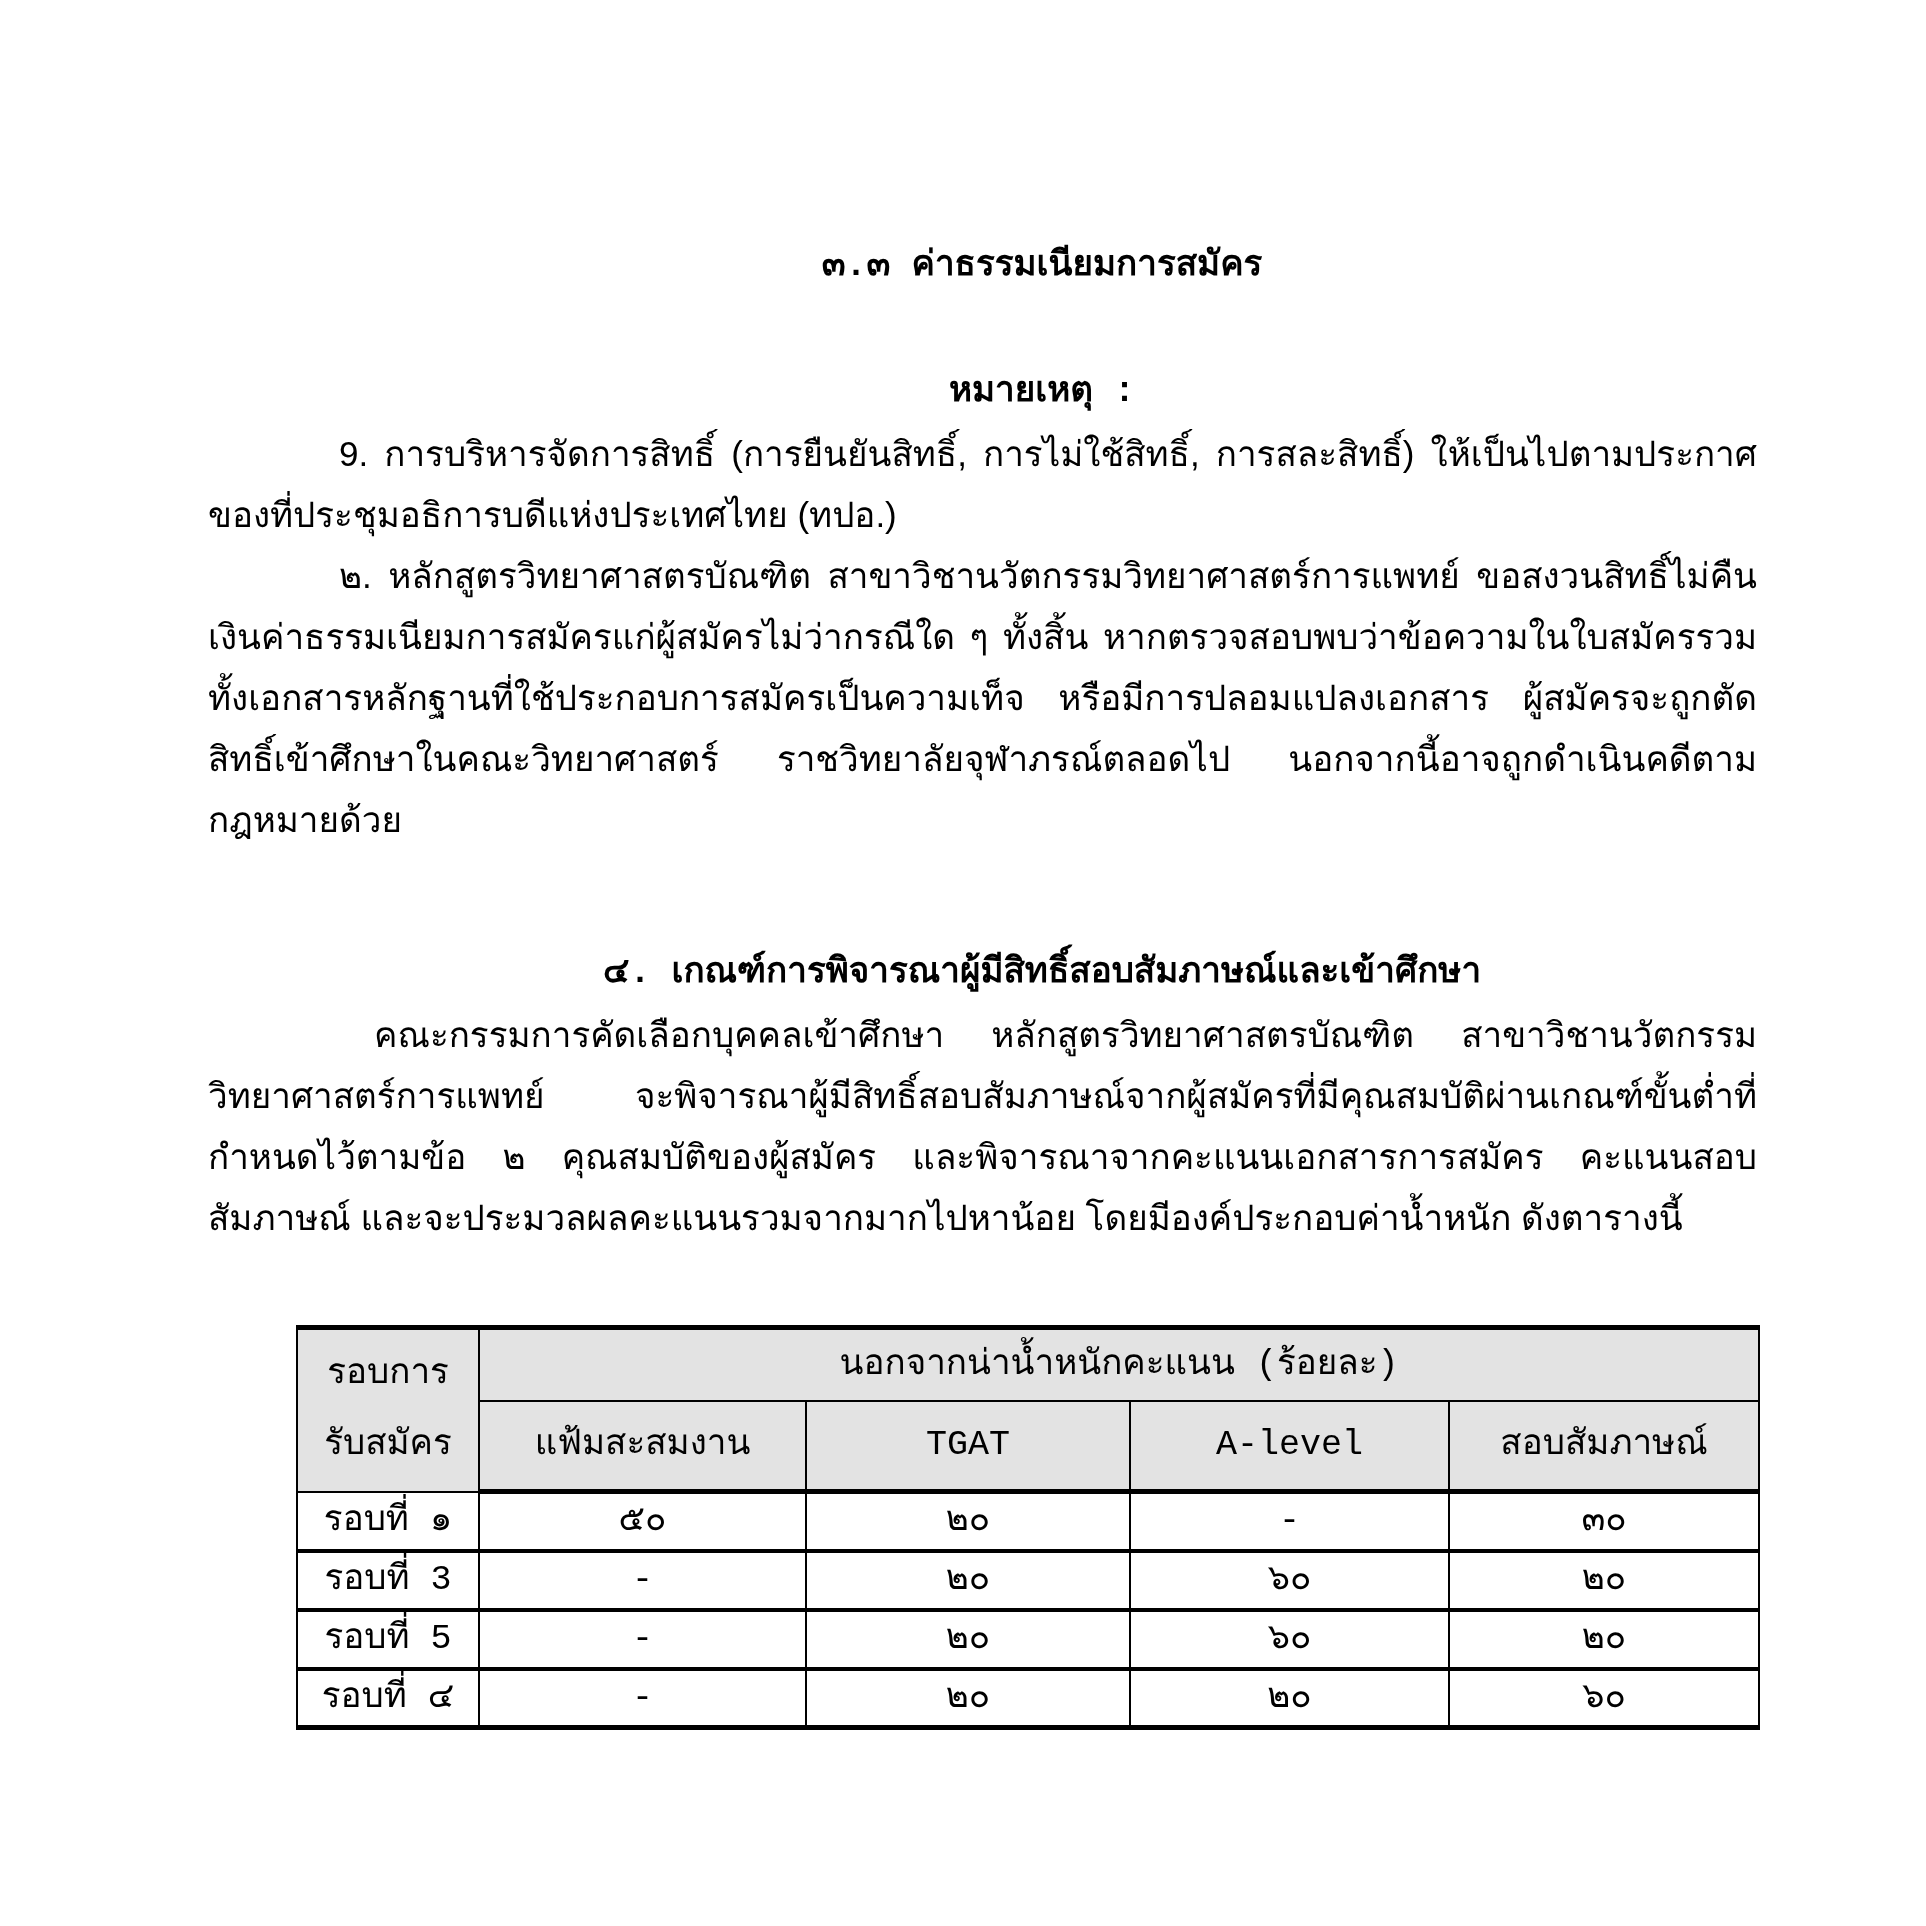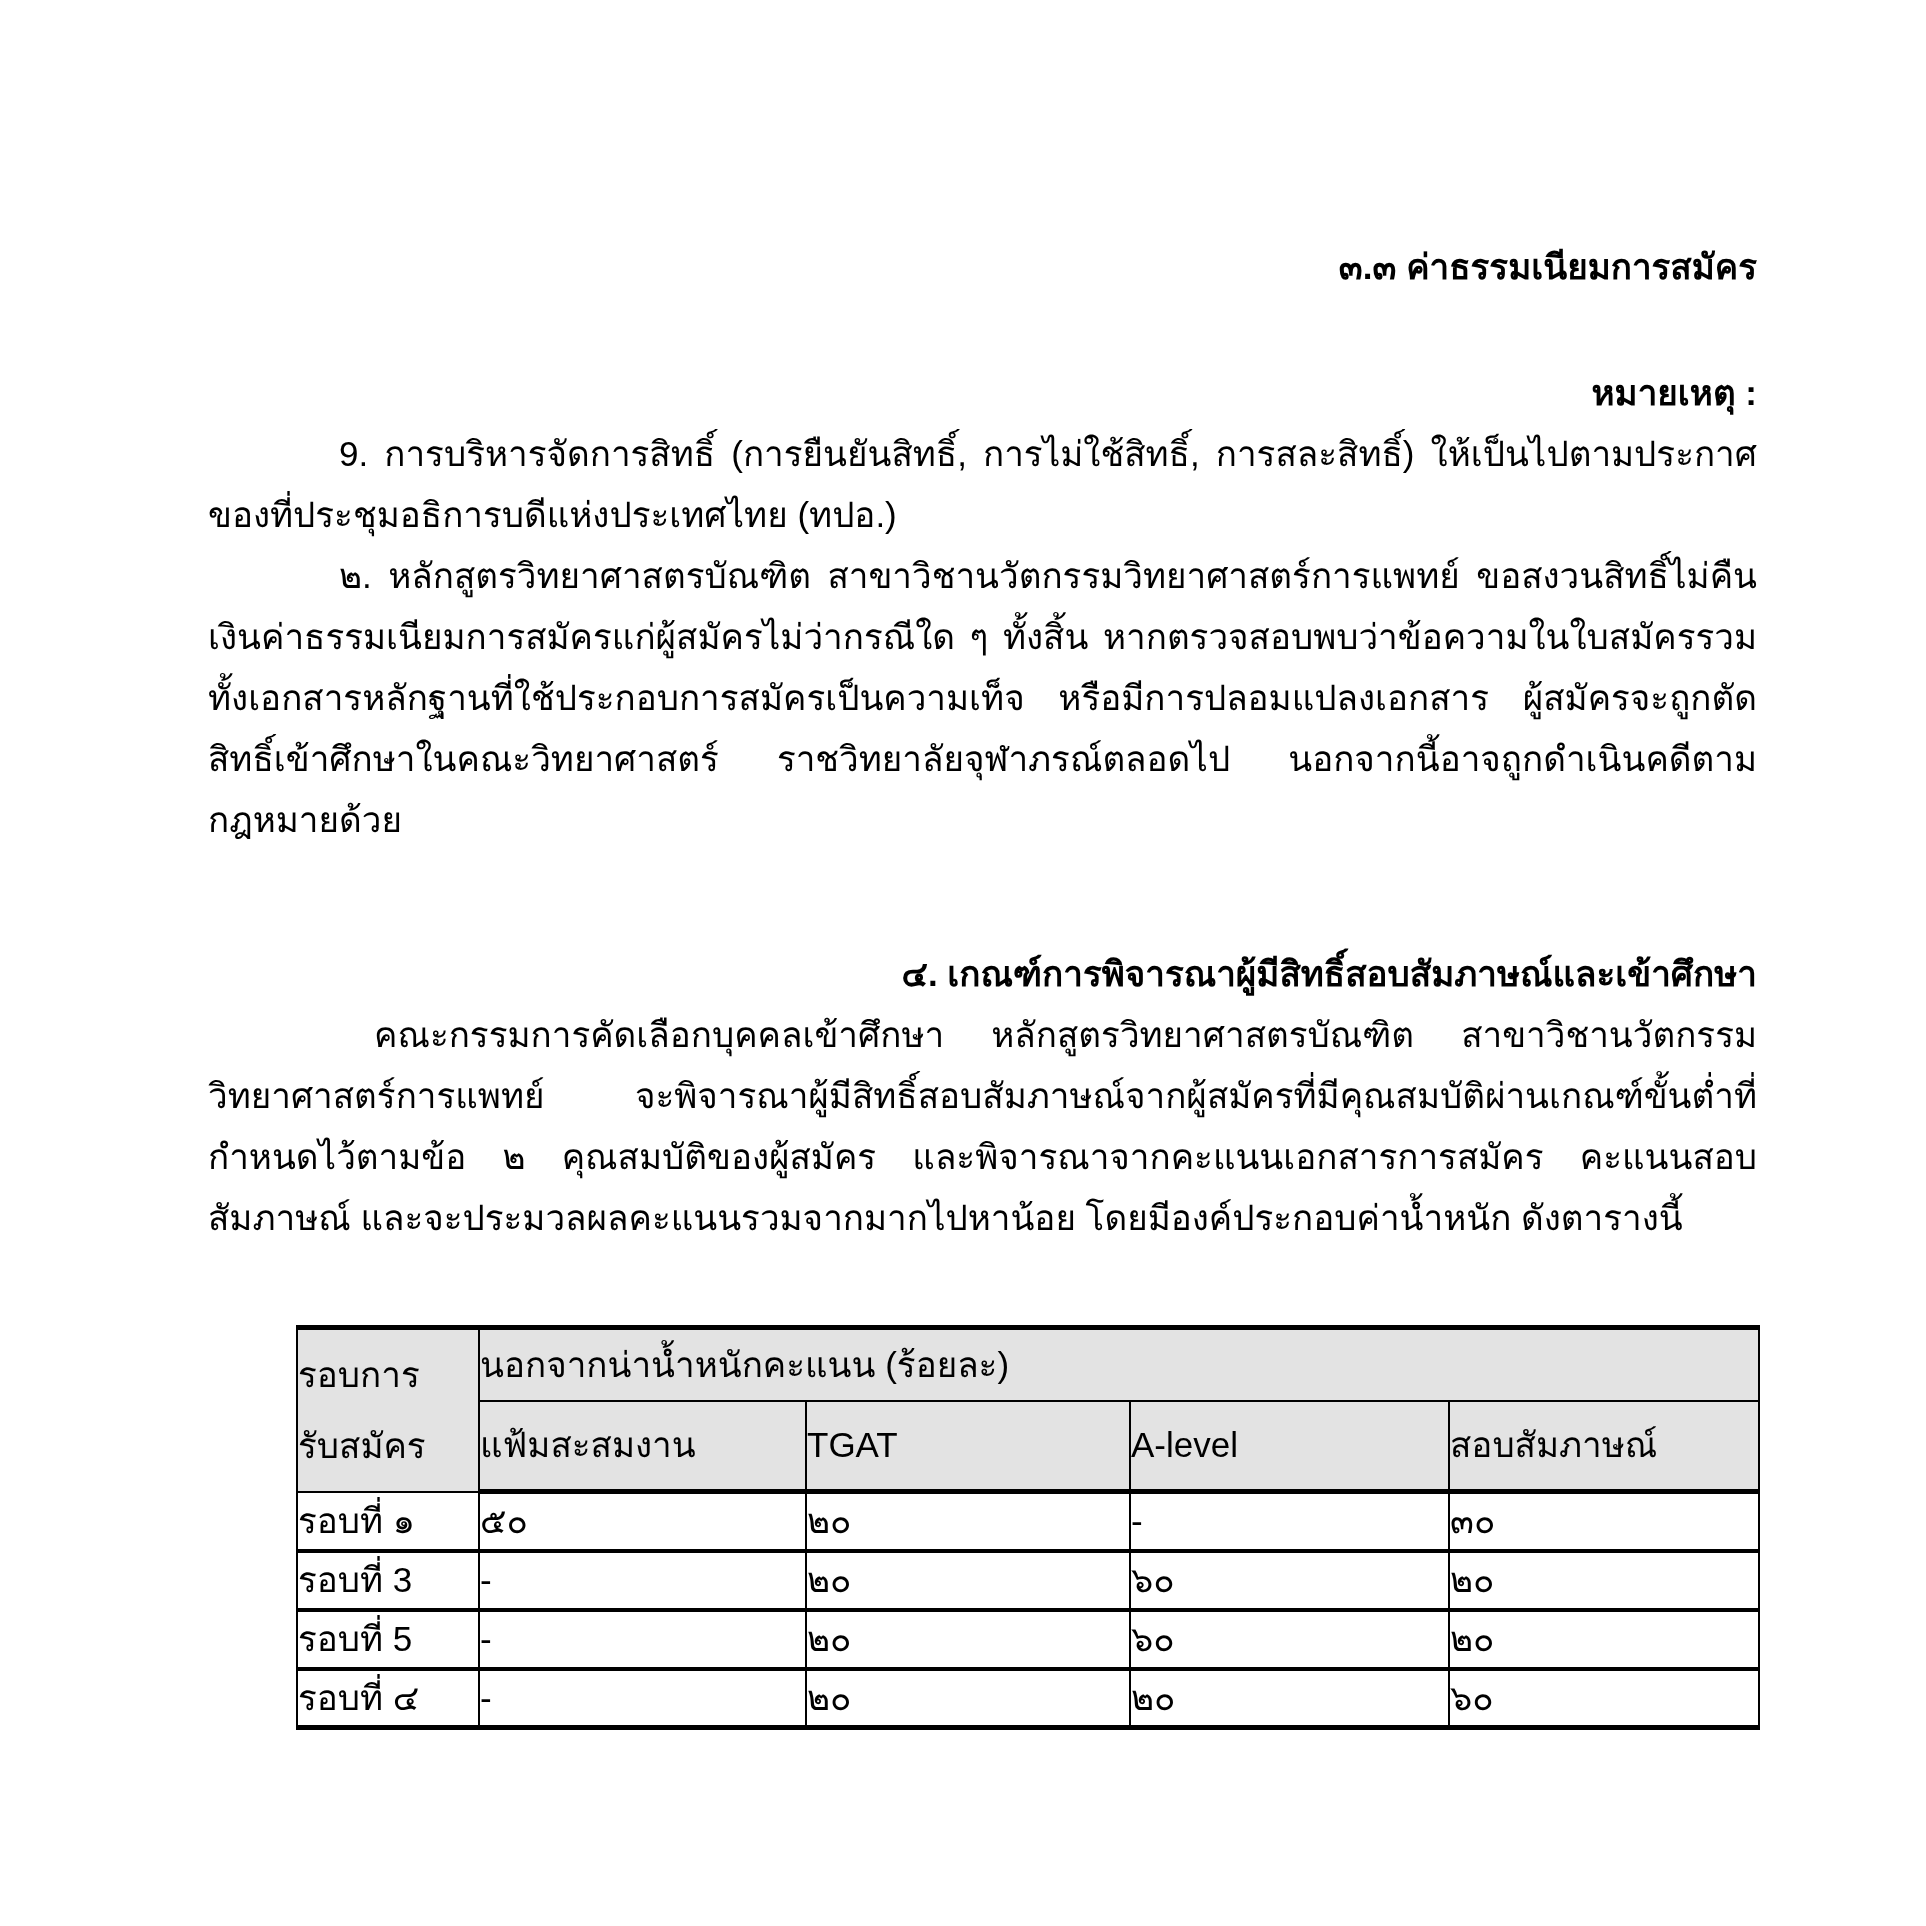--- a/index.html
+++ b/index.html
@@ -18,46 +18,47 @@
     left: 208px;
     right: 208px;
     top: 0;
     padding-top: 236px;
     font-size: 35px;
     line-height: 61px;
     text-align: justify;
   }
   .para { text-align: justify; }
   .bold { font-weight: bold; }
-  .ind-heading   { text-indent: 119px; text-align: right; }
+  .ind-heading   { text-indent: 119px; text-align: center; font-family: Liberation Mono, monospace; }
   .ind-item      { text-indent: 166px; }
   .ind-note      { text-indent: 131px; }
   .ind-para      { text-indent: 166px; }
   .gap-notes     { margin-top: 65px; }
   .gap-sec4      { margin-top: 93px; }
 
   
   #weights-table-wrap { margin-top: 77px; margin-left: 88px; }
   table.weights {
     border-collapse: collapse;
     table-layout: fixed;
     width: 1462px;
     border-top: 5.4px solid #000;
     border-bottom: 5.4px solid #000;
     border-left: 2.3px solid #000;
     border-right: 2.3px solid #000;
     font-size: 35px;
   }
   table.weights th, table.weights td {
     border: 2.3px solid #000;
-    text-align: left;
+    text-align: center;
     vertical-align: middle;
     font-weight: normal;
     line-height: 50px;
     padding: 0;
+    font-family: Liberation Mono, monospace;
   }
   table.weights .hdr { background: #e3e3e3; }
   tr.hdr-top th   { height: 73px; }
   tr.hdr-sub th   { height: 91px; border-bottom: 5.4px solid #000; }
   th.round-col    { border-bottom: 5.4px solid #000; }
   th.weights-span { border-bottom: 4.6px solid #000; }
   table.weights tbody td { height: 59px; border-bottom: 4.6px solid #000; margin-left: 25px; }
   .round-line { display: block; line-height: 71px; }
 </style>
 </head>

